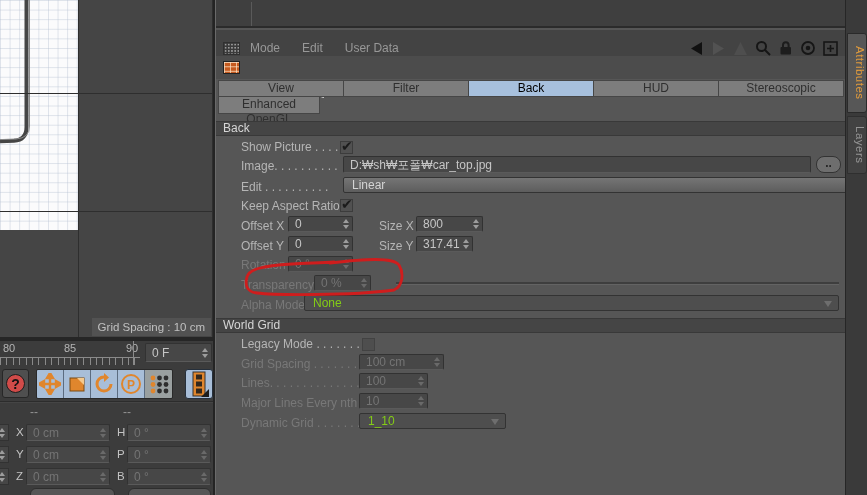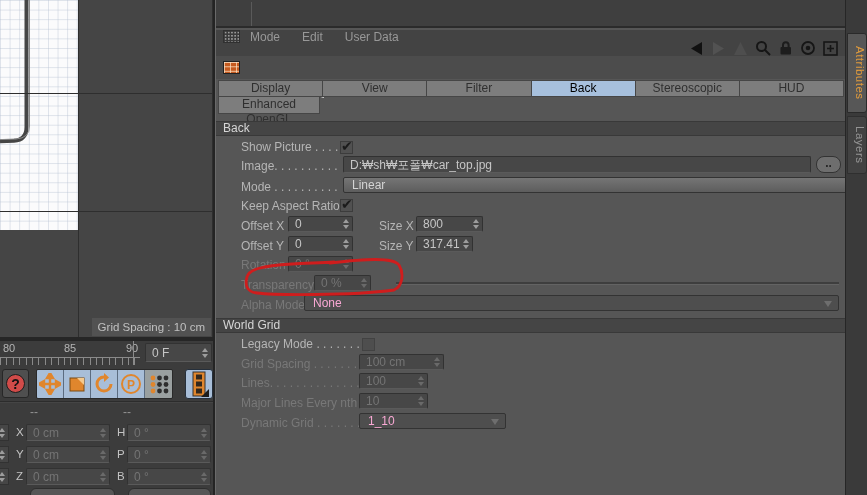--- a/index.html
+++ b/index.html
@@ -51,21 +51,21 @@
   .axl{position:absolute;color:#c3c3c3;font-size:11.5px;top:2px;}
   .cfield{position:absolute;height:17px;}
   .cfield .val{color:#8d8d8d;font-size:12px;}
   .pbtn{top:488px;height:12px;background:#565656;border:1px solid #2e2e2e;border-radius:6px 6px 0 0;}
 
   
   .panel{left:215px;top:0;width:630px;height:495px;background:#565656;border-left:1px solid #6a6a6a;}
   .leftdiv{left:213px;top:0;width:2px;height:495px;background:#242424;}
   .topstrip{left:0;top:0;width:630px;height:28px;background:#3f3f3f;border-bottom:2px solid #2b2b2b;}
   .topstrip .vdiv{position:absolute;left:35px;top:2px;width:1px;height:24px;background:#5a5a5a;}
-  .modebar{left:0;top:30px;width:630px;height:37px;background:#434343;border-bottom:1px solid #2e2e2e;display:flex;}
+  .modebar{left:0;top:30px;width:630px;height:37px;background:#434343;border-bottom:1px solid #2e2e2e;display:flex;align-items:center;}
   .gripicon{width:17px;height:13px;margin:0 10px 0 7px;background-color:#3a3a3a;
     background-image:radial-gradient(#9a9a9a 1px,transparent 1.2px);background-size:3.2px 3.2px;border:1px solid #303030;}
   .menuitem{color:#989898;margin-right:22px;}
   .mb-icons{margin-left:auto;display:flex;align-items:center;gap:7px;padding-right:8px;}
   .titlerow{left:0;top:56px;width:630px;height:23px;background:#4c4c4c;display:flex;align-items:center;}
   .vpicon{width:17px;height:13px;margin:0 9px 0 7px;background-color:#c65a1e;
     background-image:linear-gradient(rgba(255,230,200,.85) 1px,transparent 1px),linear-gradient(90deg,rgba(255,230,200,.7) 1px,transparent 1px);
     background-size:6px 4.4px;border:1px solid #222;}
   .titletxt{color:#c9c9c9;margin-top:46px;}
 
@@ -77,21 +77,21 @@
 
   .sechdr{left:0;width:630px;height:15px;background:#454545;border-top:1px solid #393939;border-bottom:1px solid #393939;color:#d6d6d6;line-height:13px;padding-left:7px;font-size:12px;}
   .lbl{position:absolute;color:#b5b5b5;white-space:nowrap;}
   .lbl.dis{color:#787878;}
   .chk{position:absolute;width:13px;height:13px;background:#515151;border:1px solid #3c3c3c;}
   .chk .mark{position:absolute;left:0px;top:-4px;color:#1b1b1b;font-size:14px;font-weight:bold;}
   .chk.off{background:#4e4e4e;border-color:#424242;}
   .dd{position:absolute;height:16px;border:1px solid #333;border-radius:2px;background:linear-gradient(#757575,#5d5d5d);color:#d4d4d4;}
   .dd .val{position:absolute;left:8px;top:50%;transform:translateY(-50%);}
   .dd .arr{position:absolute;right:6px;top:50%;transform:translateY(-35%);width:0;height:0;border-left:4.5px solid transparent;border-right:4.5px solid transparent;border-top:6px solid #1f1f1f;}
-  .dd.dis{background:#4e4e4e;color:#f9a8d4;padding-left:32px;}
+  .dd.dis{background:#4e4e4e;color:#84cc16;padding-left:32px;}
   .dd.dis .arr{border-top-color:#6e6e6e;}
   .slidertrack{position:absolute;height:3px;background:#3e3e3e;border-bottom:1px solid #636363;}
   .annot{pointer-events:none;}
 
   
   .rstrip{left:845px;top:0;width:22px;height:495px;background:#3a3a3a;border-left:1px solid #262626;}
   .vtab{position:absolute;left:1px;width:20px;writing-mode:vertical-rl;text-align:center;font-size:11.5px;letter-spacing:.5px;}
   .vtab.active{background:#575757;color:#e09b3d;border:1px solid #2a2a2a;border-radius:0 3px 3px 0;}
   .vtab.idle{color:#949494;background:#424242;border:1px solid #2f2f2f;border-radius:0 3px 3px 0;}
 </style>
@@ -314,43 +314,42 @@
         </svg>
       </div>
     </div>
 
     <div class="abs titlerow">
       <div class="vpicon"></div>
       <span class="titletxt">Viewport [Top]</span>
     </div>
 
     <div class="abs tabs">
-      <div class="tab">Display</div>
       <div class="tab">View</div>
       <div class="tab">Filter</div>
       <div class="tab active">Back</div>
+      <div class="tab">HUD</div>
       <div class="tab">Stereoscopic</div>
-      <div class="tab">HUD</div>
     </div>
     <div class="abs tab2">Enhanced OpenGL</div>
 
     <div class="abs sechdr" style="top:121px">Back</div>
 
     <span class="abs lbl" style="left:25px;top:140px">Show Picture . . . .</span>
     <div class="abs chk" style="left:124px;top:141px">
       <span class="mark">✔</span>
     </div>
 
     <span class="abs lbl" style="left:25px;top:159px">Image. . . . . . . . . .</span>
     <div class="abs field" style="left:127px;top:156px;width:468px;height:17px">
       <span class="val">D:₩sh₩포폴₩car_top.jpg</span>
     </div>
     <div class="abs" style="left:600px;top:156px;width:25px;height:17px;background:#6e6e6e;border:1px solid #333;border-radius:8px;color:#242424;text-align:center;line-height:13px;font-weight:bold">..</div>
 
-    <span class="abs lbl" style="left:25px;top:180px">Mode . . . . . . . . . .</span>
+    <span class="abs lbl" style="left:25px;top:180px">Edit . . . . . . . . . .</span>
     <div class="abs dd" style="left:127px;top:177px;width:552px">
       <span class="val">Linear</span>
         <span class="arr"></span>
     </div>
 
     <span class="abs lbl" style="left:25px;top:199px">Keep Aspect Ratio</span>
     <div class="abs chk" style="left:124px;top:199px">
       <span class="mark">✔</span>
     </div>
 

